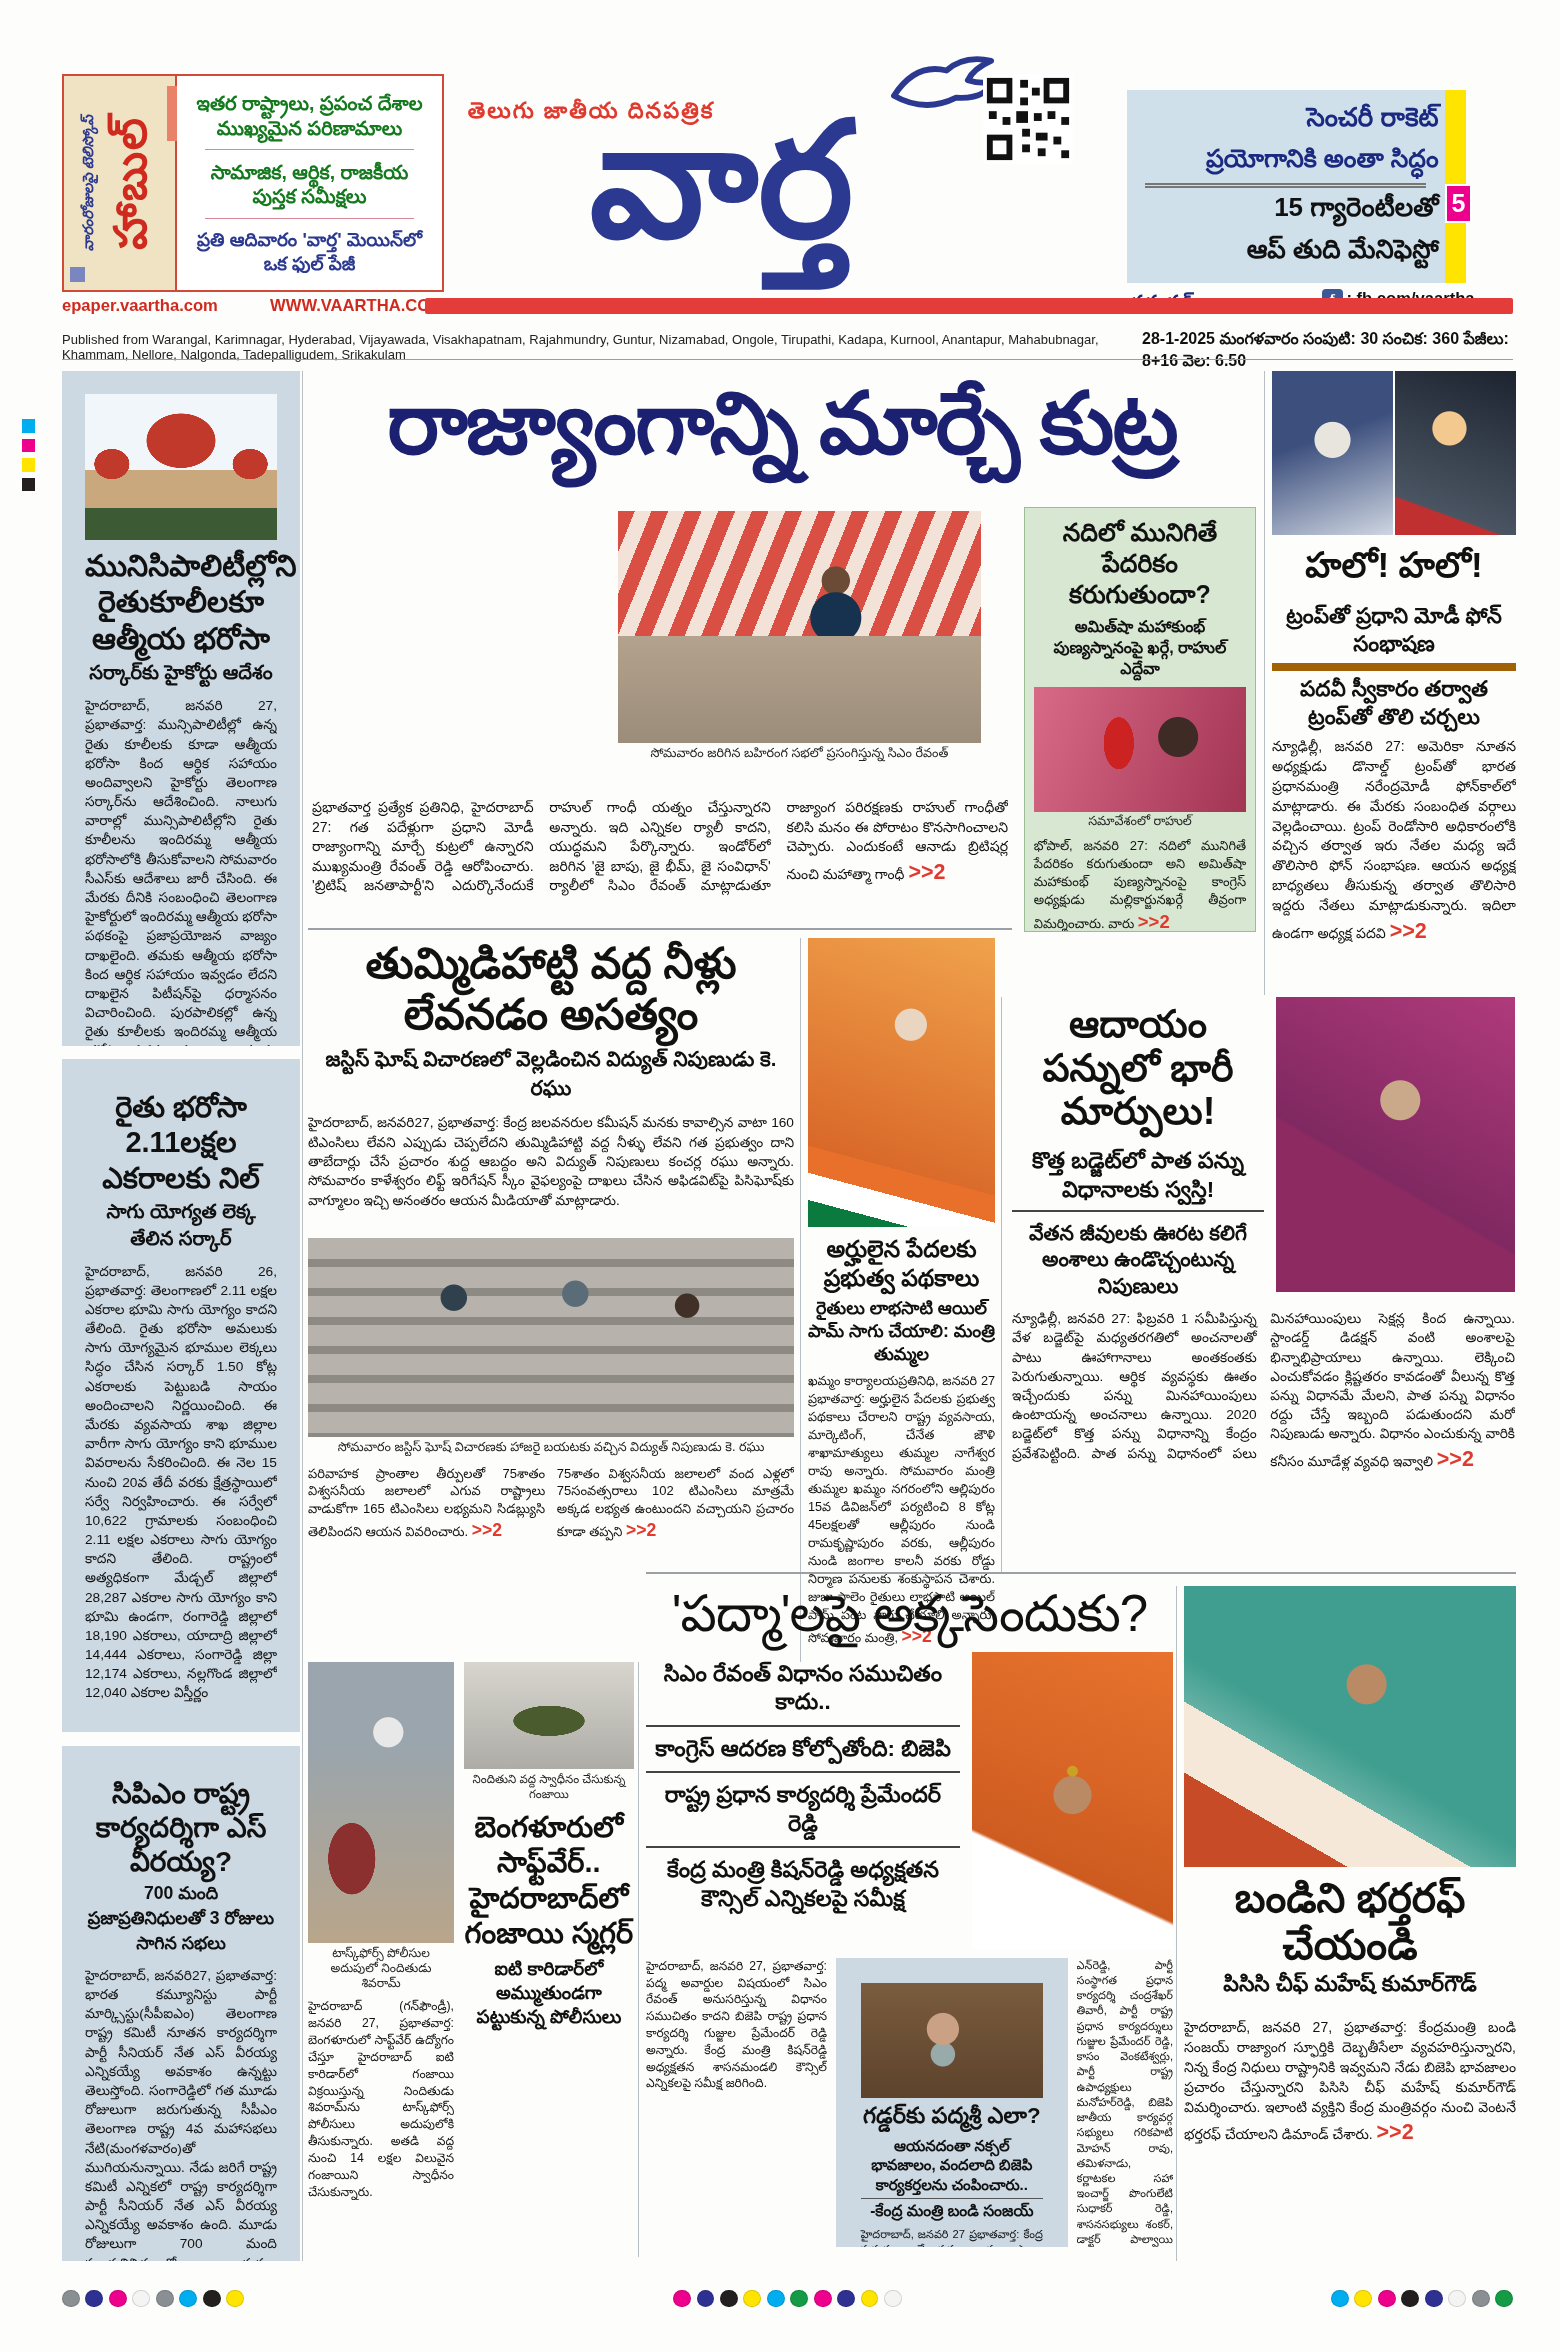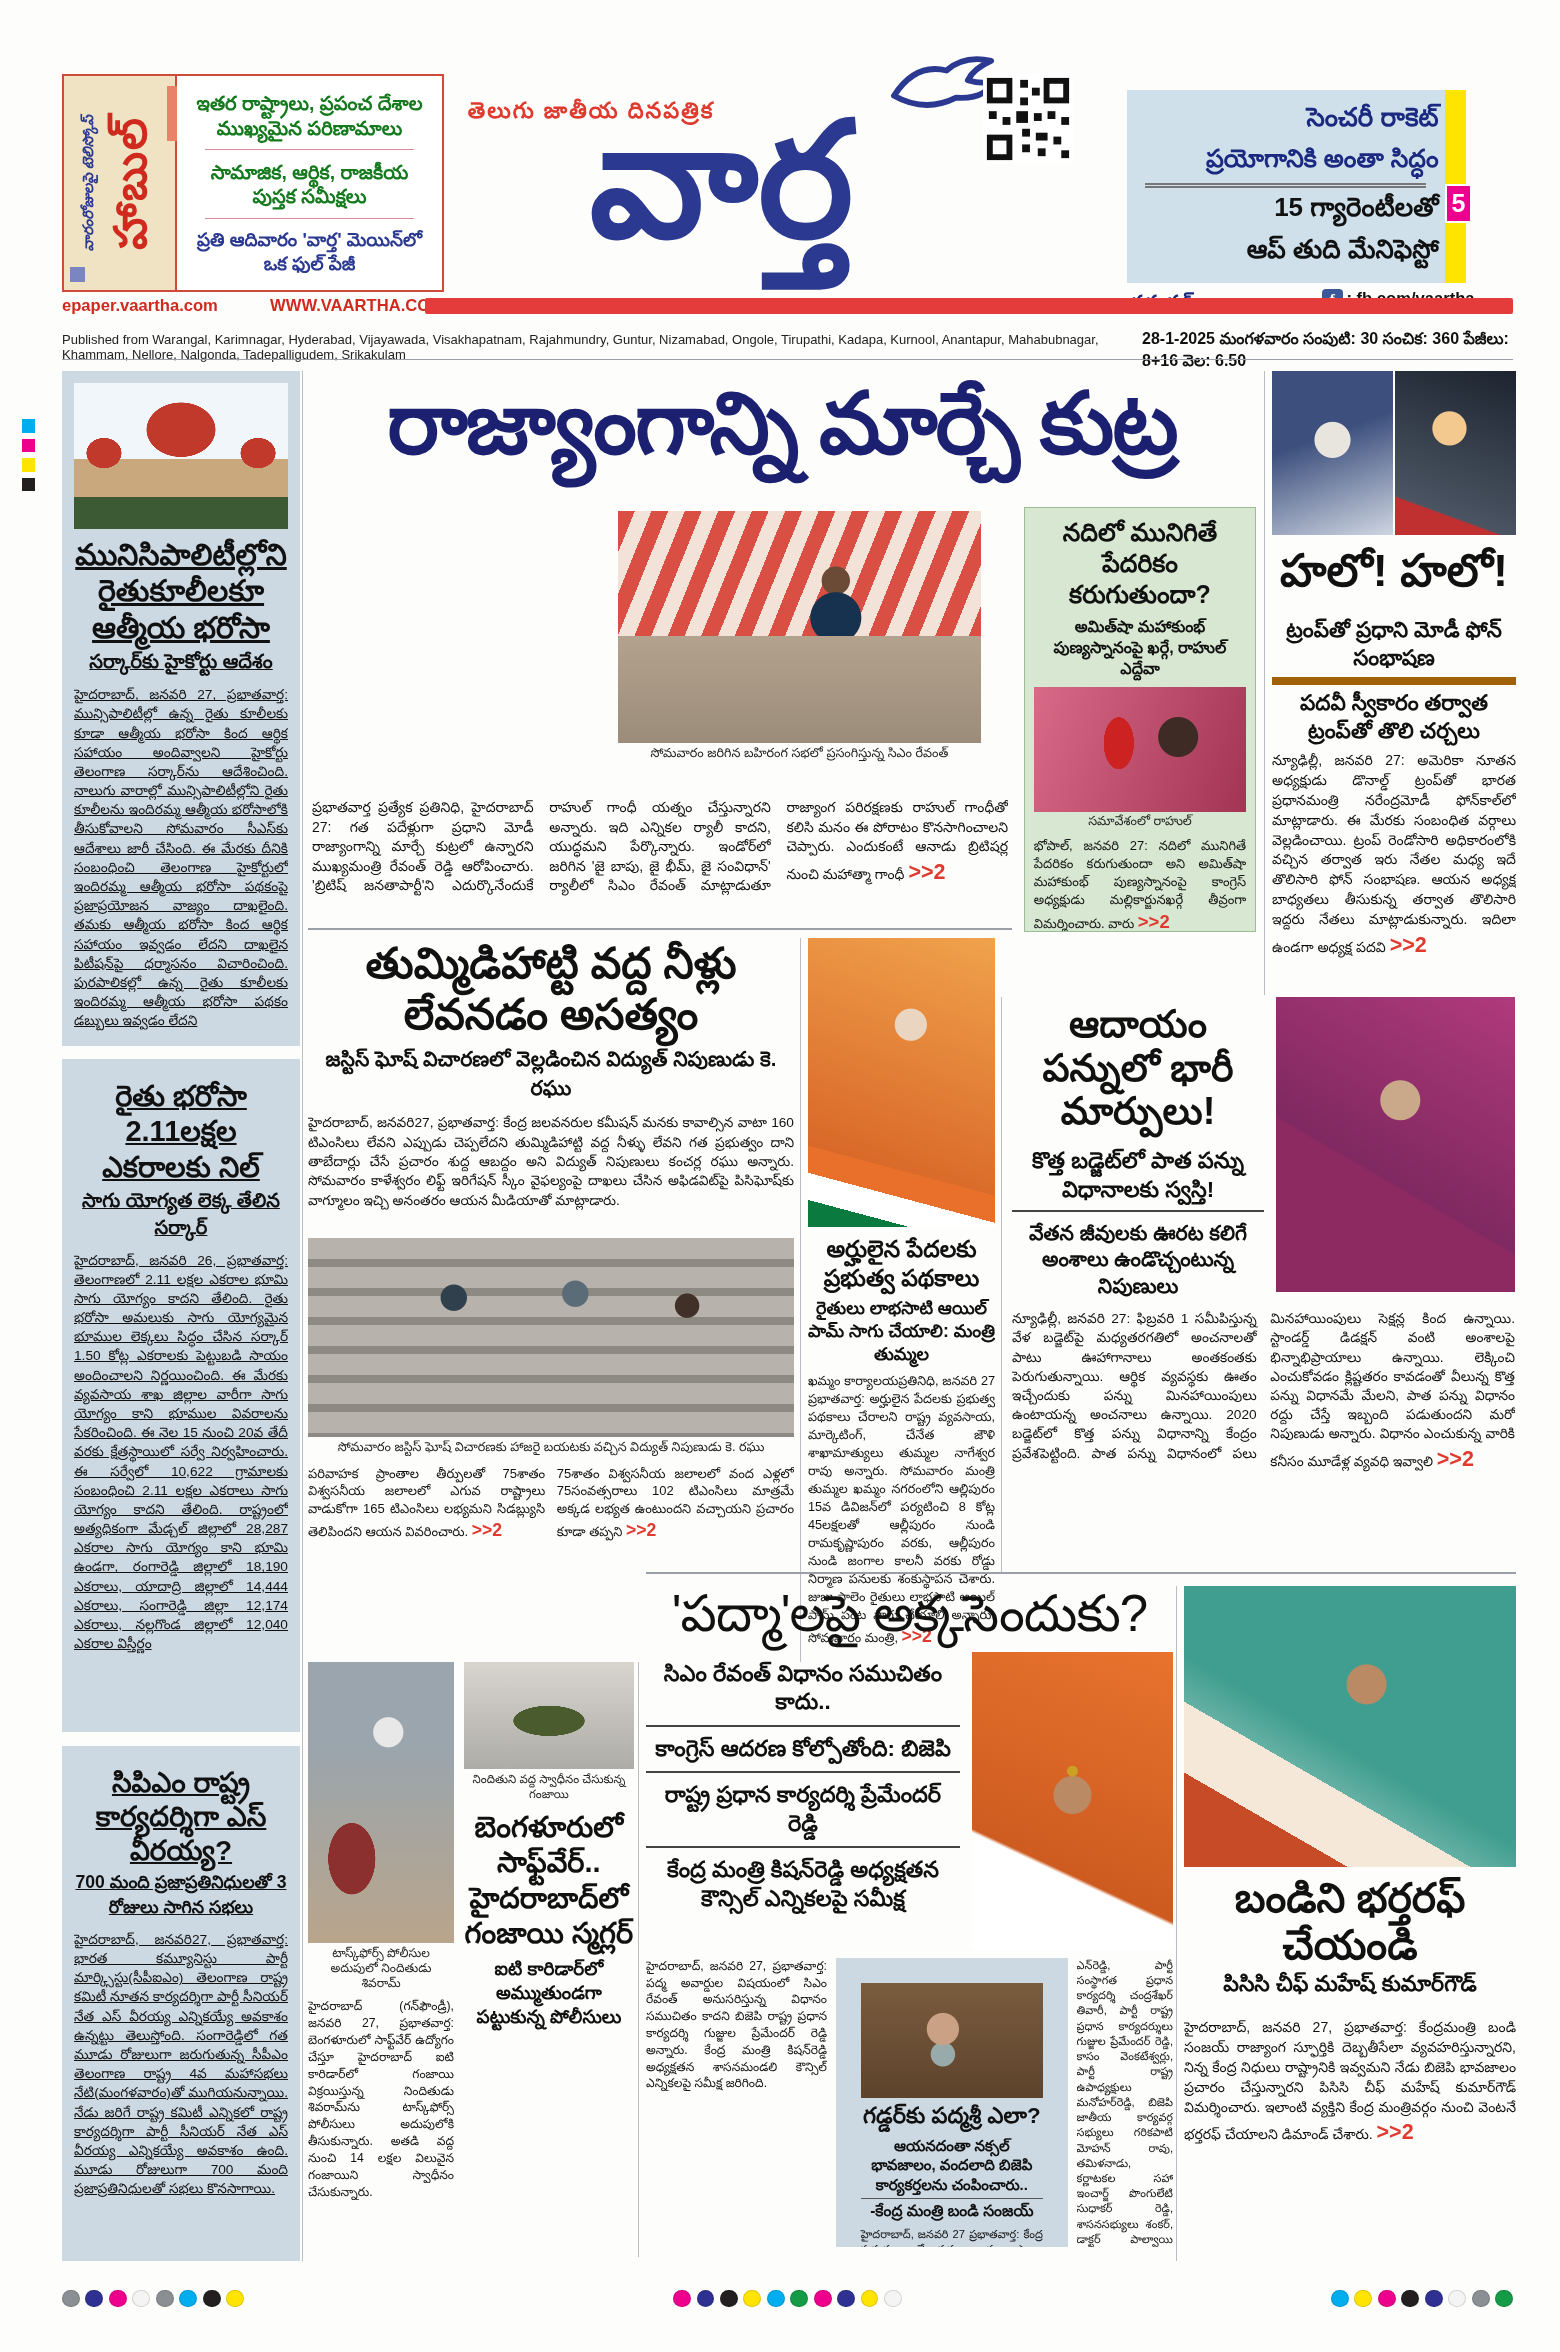--- a/index.html
+++ b/index.html
@@ -49,21 +49,21 @@
   .edition{left:1131px;top:291px;color:#1b2a80;font-weight:bold;font-size:19.5px;}
   .fb{left:1322px;top:289px;font-weight:bold;font-size:16.6px;color:#111;display:flex;align-items:center;gap:3.9px;}
   .fb-ic{display:inline-flex;width:20.5px;height:20.5px;background:#3b5998;color:#fff;border-radius:3.9px;align-items:center;justify-content:center;font-size:15.6px;font-weight:bold;font-family:"Liberation Serif",serif;}
   .redbar{left:425px;top:298px;width:1088px;height:15.6px;background:var(--accent-red);border-radius:2px;}
   .dateline{left:62px;top:330px;width:1451px;display:flex;justify-content:space-between;align-items:baseline;}
   .dl-left{font-size:13px;color:#222;}
   .dl-right{font-size:16px;font-weight:bold;color:#111;}
   .dl-rule{left:62px;top:359px;width:1451px;height:1px;background:#9aa0a5;position:absolute;}
 
   
-  .graybox{background:var(--box-gray);padding:12px;overflow:hidden;text-decoration:underline;}
+  .graybox{background:var(--box-gray);padding:23px;overflow:hidden;}
   .a-hl{font-size:30px;line-height:1.22;font-weight:800;text-align:center;margin:7.8px 0 3.9px;}
   .a-sub{font-size:19.5px;font-weight:bold;text-align:center;margin:3.9px 0 7.8px;}
   .a-body{font-size:13.7px;line-height:1.4;text-align:justify;overflow:hidden;}
   #a1{left:62px;top:371px;width:238px;height:675px;}
   #a1 .ph{height:146px;}
   #a2{left:62px;top:1059px;width:238px;height:673px;}
   #a3{left:62px;top:1746px;width:238px;height:515px;}
 
   
   #lead-hl{left:308px;top:376px;width:948px;text-align:center;font-size:86px;font-weight:800;color:var(--headline-navy);letter-spacing:-2px;line-height:1.1;}
@@ -82,21 +82,21 @@
   .ph-rahul{height:125px;background:radial-gradient(circle at 68% 40%,#3e2b25 0 19.5px,transparent 20.5px),radial-gradient(ellipse 25px 43px at 40% 45%,#c22 0 60%,transparent 61%),linear-gradient(110deg,#d86a88,#a33554);}
   .gb-body{font-size:13px;line-height:1.38;text-align:justify;margin-top:3.9px;}
   #lead-body{left:312px;top:798px;width:696px;height:123px;column-count:3;column-gap:15.6px;font-size:14px;line-height:1.4;text-align:justify;overflow:hidden;}
   #rule-mid{left:308px;top:928px;width:704px;}
 
   
   #hello{left:1272px;top:371px;width:244px;height:620px;overflow:hidden;}
   .hello-photos{display:flex;gap:2px;}
   .ph-modi{width:50%;height:164px;background:radial-gradient(circle at 50% 42%,#e8e4de 0 17.6px,transparent 18.5px),linear-gradient(160deg,#3c4f7d 40%,#cfd6e2);}
   .ph-trump{width:50%;height:164px;background:radial-gradient(circle at 45% 35%,#f4c98f 0 16.6px,transparent 17.6px),linear-gradient(20deg,#c03030 0 18%,transparent 19%),linear-gradient(200deg,#1d2430,#55606e);}
-  .hello-hl{font-size:45px;font-weight:800;text-align:center;margin:9.8px 0 3.9px;}
+  .hello-hl{font-size:35px;font-weight:800;text-align:center;margin:9.8px 0 3.9px;}
   .hello-sub{font-size:21.5px;font-weight:bold;text-align:center;line-height:1.3;padding:4.9px 0;}
   .hello-sub.b1{border-bottom:8px solid #a16207;}
 
   
   #thummi{left:308px;top:938px;width:486px;height:724px;overflow:hidden;}
   .th-hl{font-size:43px;font-weight:800;text-align:center;line-height:1.18;}
   .th-sub{font-size:20.5px;font-weight:bold;text-align:center;margin:7.8px 0;}
   .ph-steps{height:199px;background:
     radial-gradient(circle at 30% 30%,#30404c 0 12.7px,transparent 13.7px),
     radial-gradient(circle at 55% 28%,#5b6c79 0 12.7px,transparent 13.7px),

